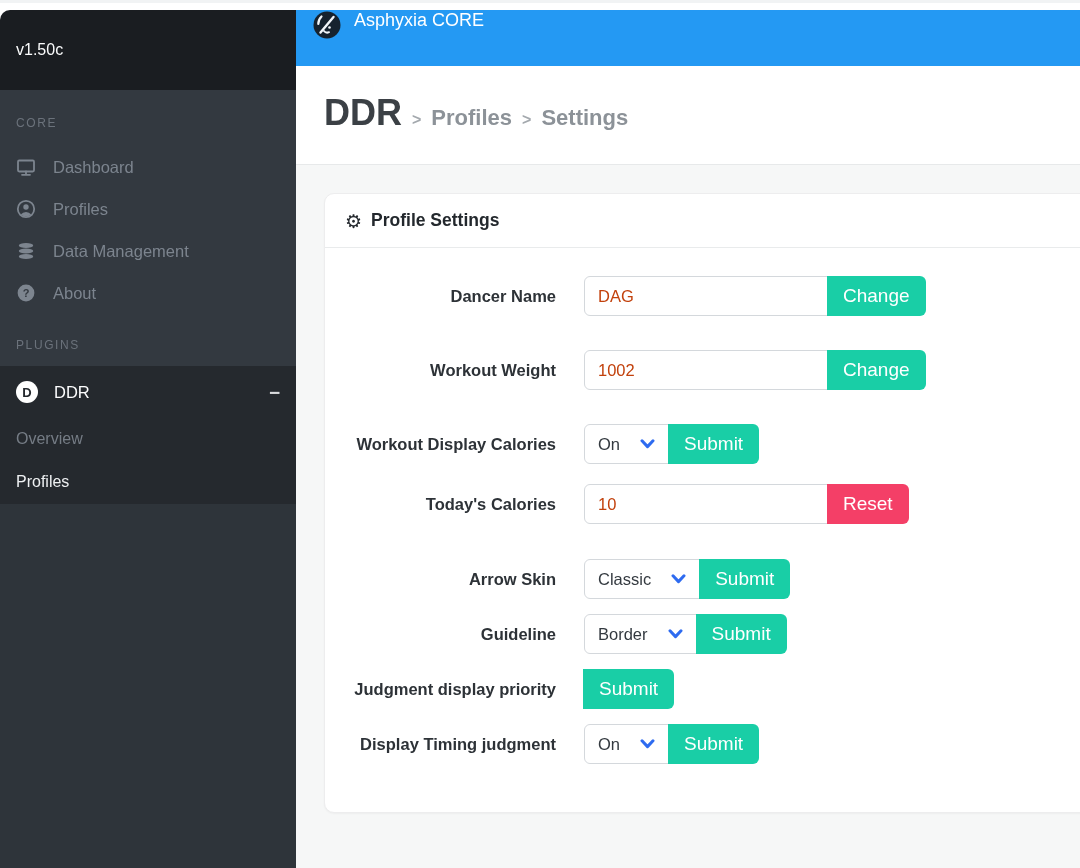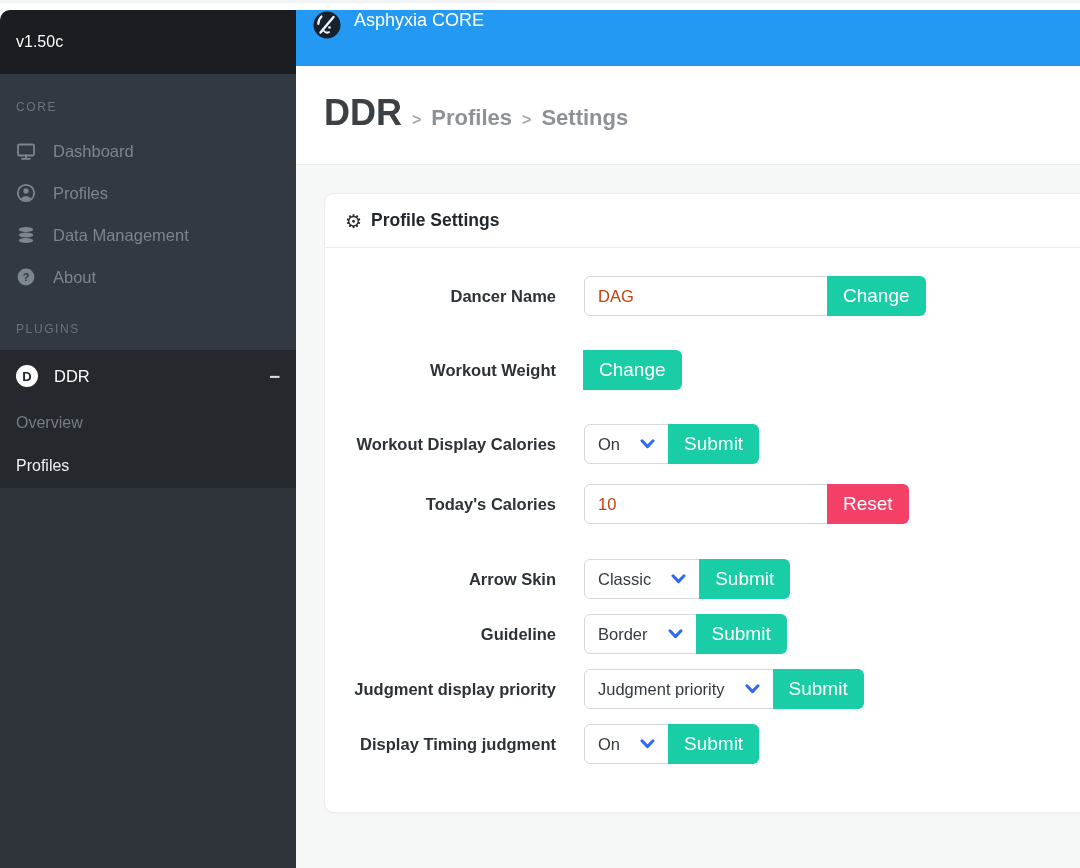--- a/index.html
+++ b/index.html
@@ -4,21 +4,21 @@
 <style>
   html,body{margin:0;padding:0;}
   body{font-family:"Liberation Sans","DejaVu Sans",sans-serif;background:#fff;}
   .app{position:relative;width:1080px;height:868px;overflow:hidden;background:#fff;}
   .top-strip{height:10px;background:#fff;border-top:3px solid #f1f3f4;box-sizing:border-box;}
   .shell{display:flex;height:858px;}
 
   
   .sidebar{width:296px;flex:0 0 296px;display:flex;flex-direction:column;}
   .side-header{height:56px;flex:0 0 56px;background:#1a1d21;border-radius:10px 0 0 0;
-    display:flex;align-items:center;padding:4px 16px;color:#fafbfc;font-size:16px;}
+    display:flex;align-items:center;padding:12px 16px;color:#fafbfc;font-size:16px;}
   .side-body{flex:1;display:flex;flex-direction:column;background:#333940;}
   .side-label{font-size:12px;letter-spacing:1.6px;color:#6b727b;padding:26px 16px 16px;}
   .side-label.plugins{padding:24px 16px 14px;}
   .nav-item{display:flex;align-items:center;gap:17px;padding:11px 16px;color:#7c848e;
     font-size:16.5px;cursor:pointer;}
   .nav-icon{width:20px;height:20px;display:flex;align-items:center;justify-content:center;flex:0 0 20px;}
   .plugin-block{background:#25292e;}
   .plugin-item{display:flex;align-items:center;gap:16px;padding:15px 16px;color:#fdfdfe;font-size:16.5px;cursor:pointer;}
   .ddr-badge{width:22px;height:22px;border-radius:50%;background:#fff;color:#25292e;
     display:flex;align-items:center;justify-content:center;font-size:13px;font-weight:bold;flex:0 0 22px;}
@@ -166,20 +166,21 @@
               <div class="form-row">
                 <label class="form-label">Dancer Name</label>
                 <div class="input-group">
                   <input class="text-input" type="text" value="DAG" style="">
                   <button class="btn teal">Change</button>
                 </div>
               </div>
               <div class="form-row">
                 <label class="form-label">Workout Weight</label>
                 <div class="input-group">
+                  <input class="text-input" type="text" value="1002" style="">
                   <button class="btn teal">Change</button>
                 </div>
               </div>
               <div class="form-row">
                 <label class="form-label">Workout Display Calories</label>
                 <div class="input-group">
                   <div class="select-box">
                     <span class="sel-text">On</span>
                     <span style="display:flex;">
                       <svg width="15" height="10" viewBox="0 0 14 10">
@@ -221,28 +222,20 @@
                         <path d="M1.5 1.8 L7 7.6 L12.5 1.8" stroke="#2e6bf0" stroke-width="3" fill="none" stroke-linecap="round" stroke-linejoin="round"></path>
                       </svg>
                     </span>
                   </div>
                   <button class="btn teal">Submit</button>
                 </div>
               </div>
               <div class="form-row">
                 <label class="form-label">Judgment display priority</label>
                 <div class="input-group">
-                  <div class="select-box">
-                    <span class="sel-text">Judgment priority</span>
-                    <span style="display:flex;">
-                      <svg width="15" height="10" viewBox="0 0 14 10">
-                        <path d="M1.5 1.8 L7 7.6 L12.5 1.8" stroke="#2e6bf0" stroke-width="3" fill="none" stroke-linecap="round" stroke-linejoin="round"></path>
-                      </svg>
-                    </span>
-                  </div>
                   <button class="btn teal">Submit</button>
                 </div>
               </div>
               <div class="form-row">
                 <label class="form-label">Display Timing judgment</label>
                 <div class="input-group">
                   <div class="select-box">
                     <span class="sel-text">On</span>
                     <span style="display:flex;">
                       <svg width="15" height="10" viewBox="0 0 14 10">

